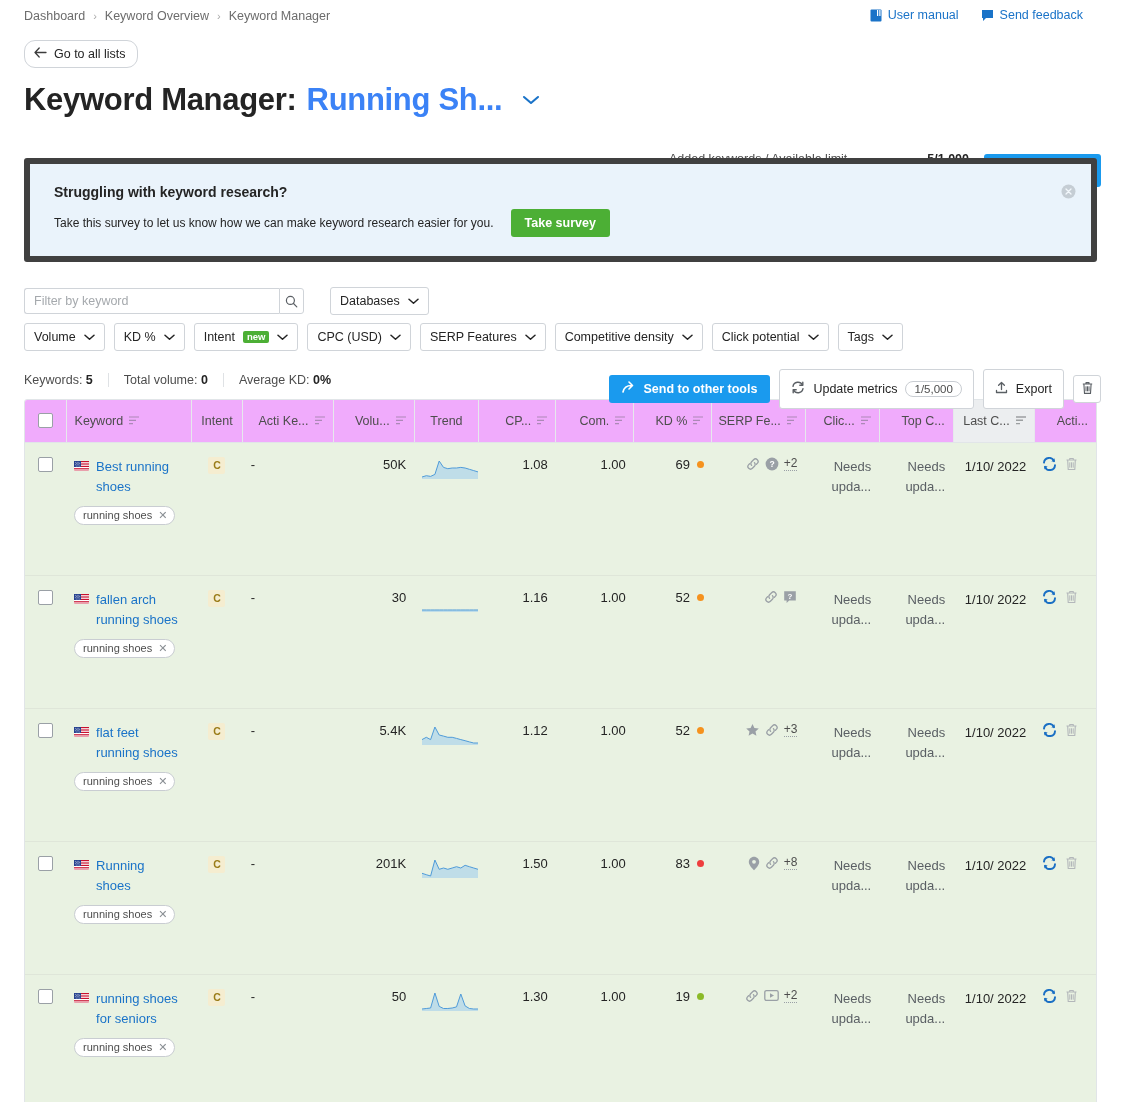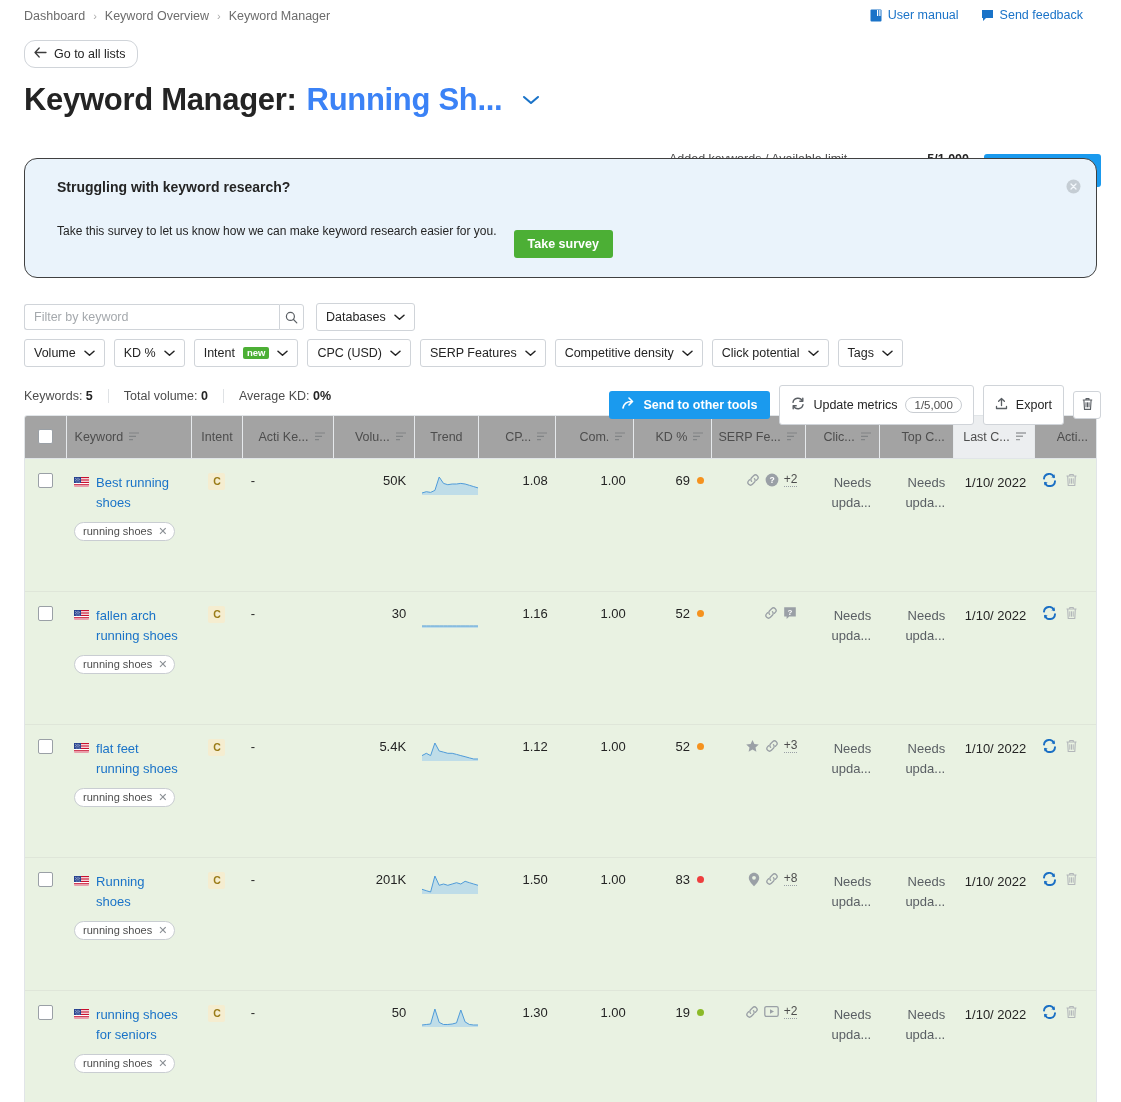--- a/index.html
+++ b/index.html
@@ -48,40 +48,39 @@
 
   .addkw {
     position:absolute; right:20px; top:86px;
     background:#1a9aee; color:#fff; border:none; border-radius:3px;
     padding:9px 14px; font-size:13px; font-weight:bold; cursor:pointer;
     font-family:"Liberation Sans", sans-serif;
   }
 
   
   .banner {
-    margin:28px 24px 0 24px; background:#eaf3fb; border:1px solid #404040;
-    border-radius:13px; padding:20px 22px 19px 32px; position:relative;
+    margin:28px 24px 0 24px; background:#eaf3fb; border:6px solid #404040;
+    border-radius:3px; padding:20px 22px 19px 24px; position:relative;
   }
   .banner h3 { margin:0 0 9px 0; font-size:14px; font-weight:bold; color:#242424; }
   .bannerline { display:flex; align-items:center; gap:17px; }
   .bannerline p { margin:0; font-size:12px; color:#242424; }
   .takesurvey {
     background:#4caf35; color:#fff; border:none; border-radius:3px;
     padding:7px 14px; font-size:12.5px; font-weight:bold; cursor:pointer;
     font-family:"Liberation Sans", sans-serif;
-    margin-top:26px;
   }
   .banner-close {
     position:absolute; right:15px; top:20px; width:15px; height:15px;
     cursor:pointer; opacity:.45;
   }
 
   
   .filters { padding:25px 24px 0 24px; }
-  .filterrow1 { display:flex; gap:12px; align-items:center; }
+  .filterrow1 { display:flex; gap:26px; align-items:center; }
   .searchwrap { display:flex; width:280px; height:26px; }
   .searchwrap input {
     flex:1; border:1px solid #d0d4d9; border-right:none;
     border-radius:3px 0 0 3px; padding:0 9px; font-size:12.5px;
     color:#242424; outline:none; font-family:"Liberation Sans", sans-serif;
     background:#fff;
   }
   .searchwrap input::placeholder { color:#a5a9ad; }
   .searchbtn {
     width:25px; border:1px solid #d0d4d9; border-radius:0 3px 3px 0;
@@ -126,21 +125,21 @@
   .btn-icon {
     width:28px; height:28px; background:#fff; border:1px solid #d0d4d9;
     border-radius:3px; display:flex; align-items:center; justify-content:center;
     cursor:pointer;
   }
 
   
   .tablewrap { margin:0 24px; border:1px solid #e1e5e8; border-radius:3px; overflow:hidden; }
   table { width:100%; border-collapse:collapse; table-layout:fixed; }
   thead th {
-    background:#a3a3a3; font-size:12.5px; font-weight:normal; color:#4d4d4d;
+    background:#f0abfc; font-size:12.5px; font-weight:normal; color:#4d4d4d;
     height:42px; padding:0 8px; border-right:1px solid #e6e9ec;
     border-bottom:1px solid #e1e5e8; vertical-align:middle; text-align:right;
     white-space:nowrap; overflow:hidden;
   }
   thead th.sorted { background:#eceef0; }
   thead th:last-child { border-right:none; }
   th .hd { display:flex; align-items:center; gap:6px; justify-content:flex-end; }
   th.lft .hd { justify-content:flex-start; }
   th.ctr .hd { justify-content:center; }
   .sorticon { opacity:.45; flex:none; }

